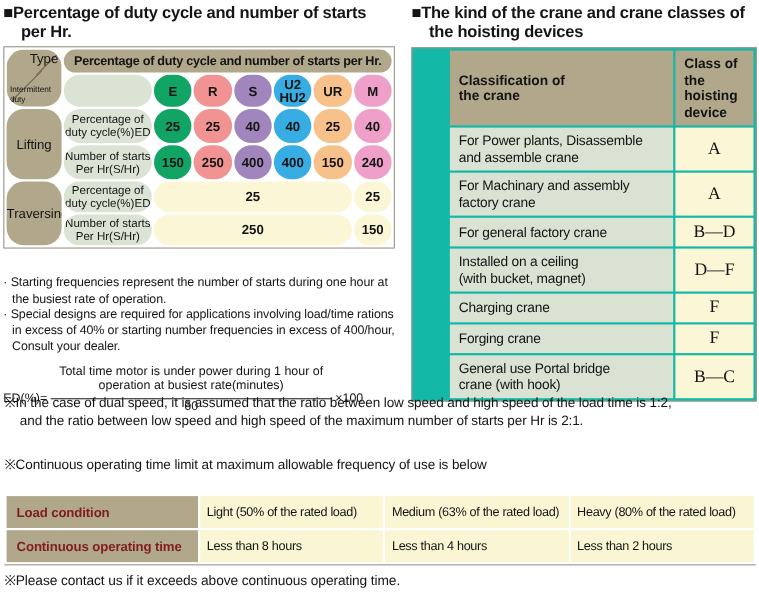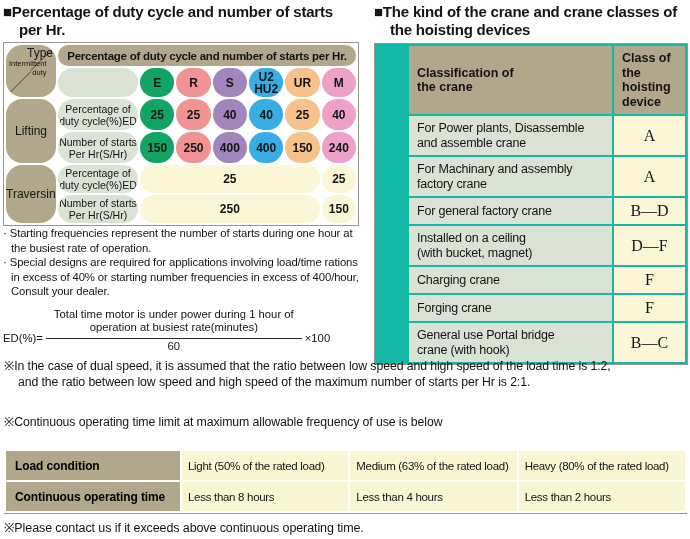--- a/index.html
+++ b/index.html
@@ -36,30 +36,30 @@
   .corner {
     position:relative;
     background-color:#b1a78a;
     background-image:linear-gradient(to bottom right,
       rgba(0,0,0,0) calc(50% - 0.7px),
       #7c745b calc(50% - 0.7px),
       #7c745b calc(50% + 0.7px),
       rgba(0,0,0,0) calc(50% + 0.7px));
   }
   .corner-type { position:absolute; top:1px; right:3px; font-size:12px; }
-  .corner-duty { position:absolute; bottom:20px; left:3px; font-size:7.5px; line-height:8.5px; text-align:right; }
+  .corner-duty { position:absolute; bottom:2px; left:3px; font-size:7.5px; line-height:8.5px; text-align:left; }
   .span-header { text-align:left; padding-left:5px; font-size:11.5px; letter-spacing:-0.25px; white-space:nowrap; }
   .col-head { font-weight:bold; font-size:12px; line-height:12px; }
   .empty-head { background:#dbe3d5; }
   .label-cell { background:#dbe3d5; font-size:10.5px; line-height:12px; }
   .row-head { background:#b1a78a; font-size:12px; }
   .val { font-weight:bold; font-size:12px; }
   .cream { background:#fbf7d6; }
 
-  .notes { margin-top:0; font-size:11.3px; line-height:14.5px; }
+  .notes { margin-top:24px; font-size:11.3px; line-height:14.5px; }
   .note { padding-left:8px; text-indent:-8px; letter-spacing:-0.1px; }
 
   .formula { display:flex; align-items:flex-start; margin-top:9px; font-size:11.3px; }
   .formula .ed { padding-top:24px; flex:0 0 auto; }
   .fraction { text-align:center; margin:0 3px; }
   .numer { line-height:13.5px; padding:0 8px 3px; }
   .denom { border-top:1px solid #2a2a2a; line-height:15px; }
   .formula .times { padding-top:24px; flex:0 0 auto; }
 
   
@@ -90,21 +90,21 @@
     padding-left:14px; text-indent:-14px;
   }
   .note-limit { position:absolute; left:4px; top:413px; font-size:12.3px; letter-spacing:-0.1px; }
   table.load-table {
     position:absolute; left:4px; top:449px; width:683px; table-layout:fixed;
     border-collapse:separate; border-spacing:2px;
     background:#fff; border-bottom:1px solid #9a958a;
   }
   .load-table th, .load-table td { height:29px; vertical-align:middle; overflow:hidden; white-space:nowrap; }
   .load-head {
-    background:#b1a78a; color:#000000; font-weight:bold; font-size:12px;
+    background:#b1a78a; color:#7f1d1d; font-weight:bold; font-size:12px;
     text-align:left; padding-left:9px; letter-spacing:-0.1px;
   }
   .load-cell {
     background:#faf5d3; font-size:11.5px; letter-spacing:-0.3px;
     text-align:left; padding-left:6px;
   }
   .note-contact { position:absolute; left:4px; top:519px; font-size:12.5px; letter-spacing:-0.1px; }
 </style>
 </head>
 <body>

